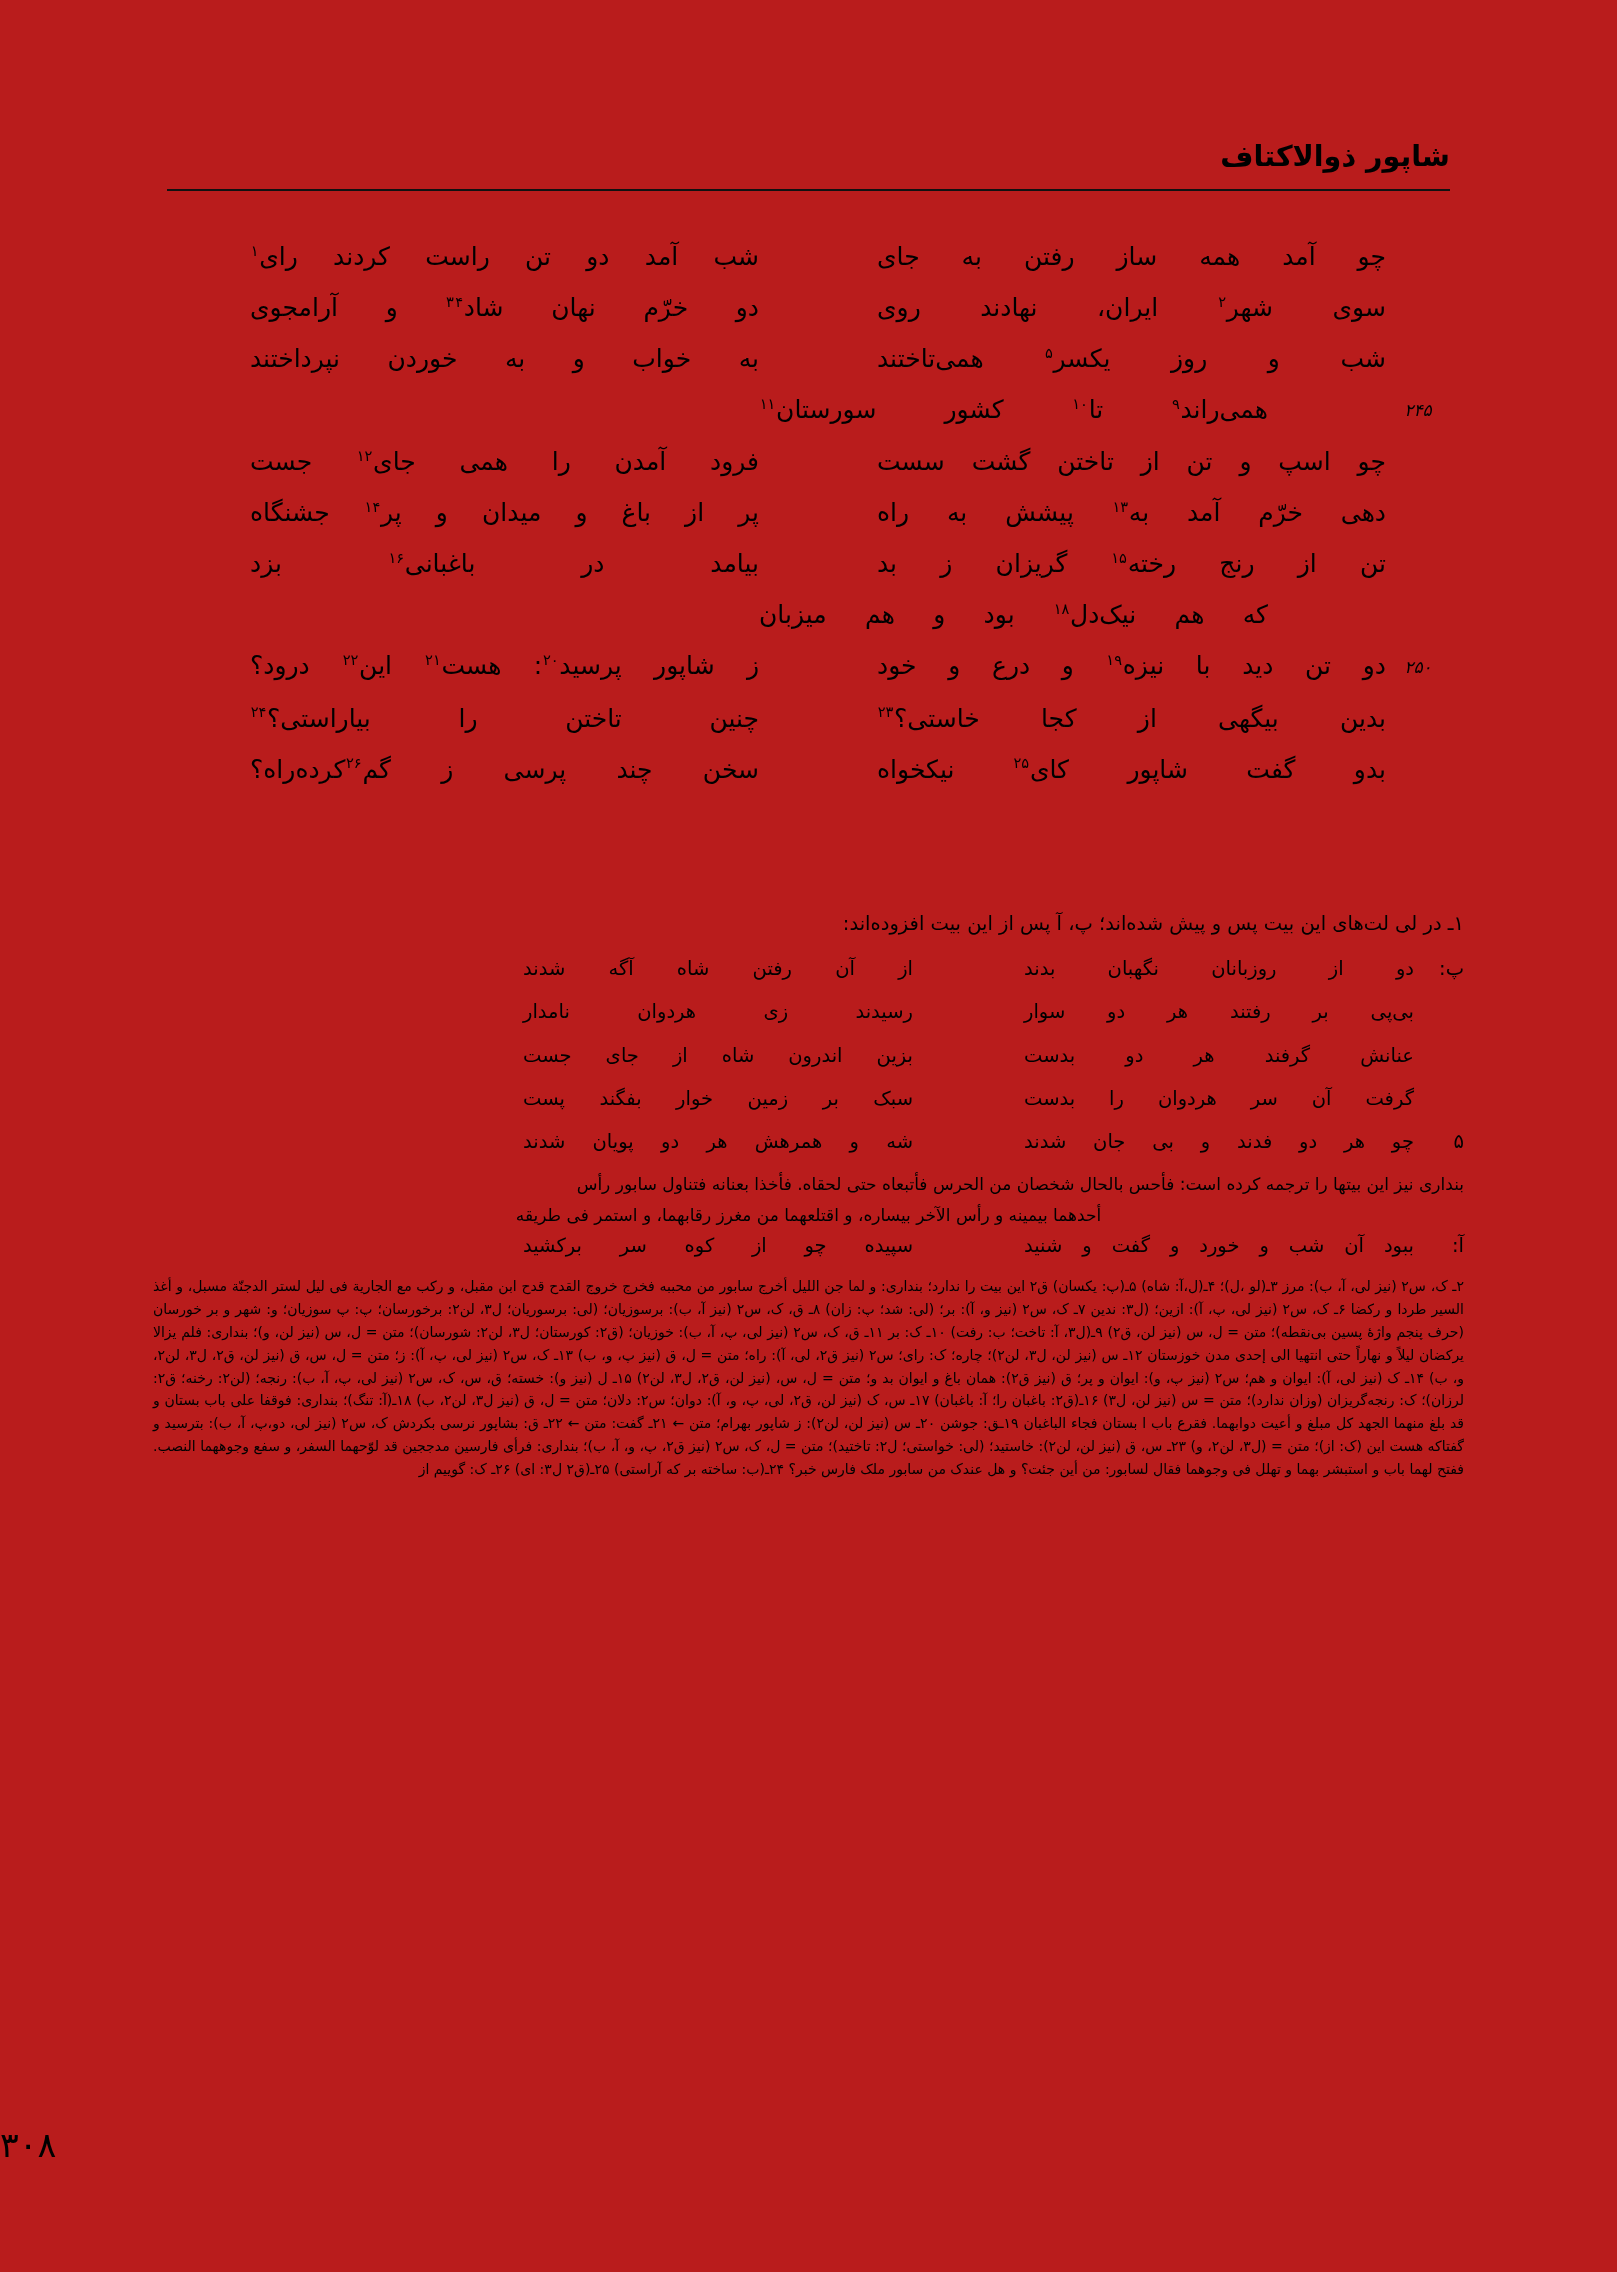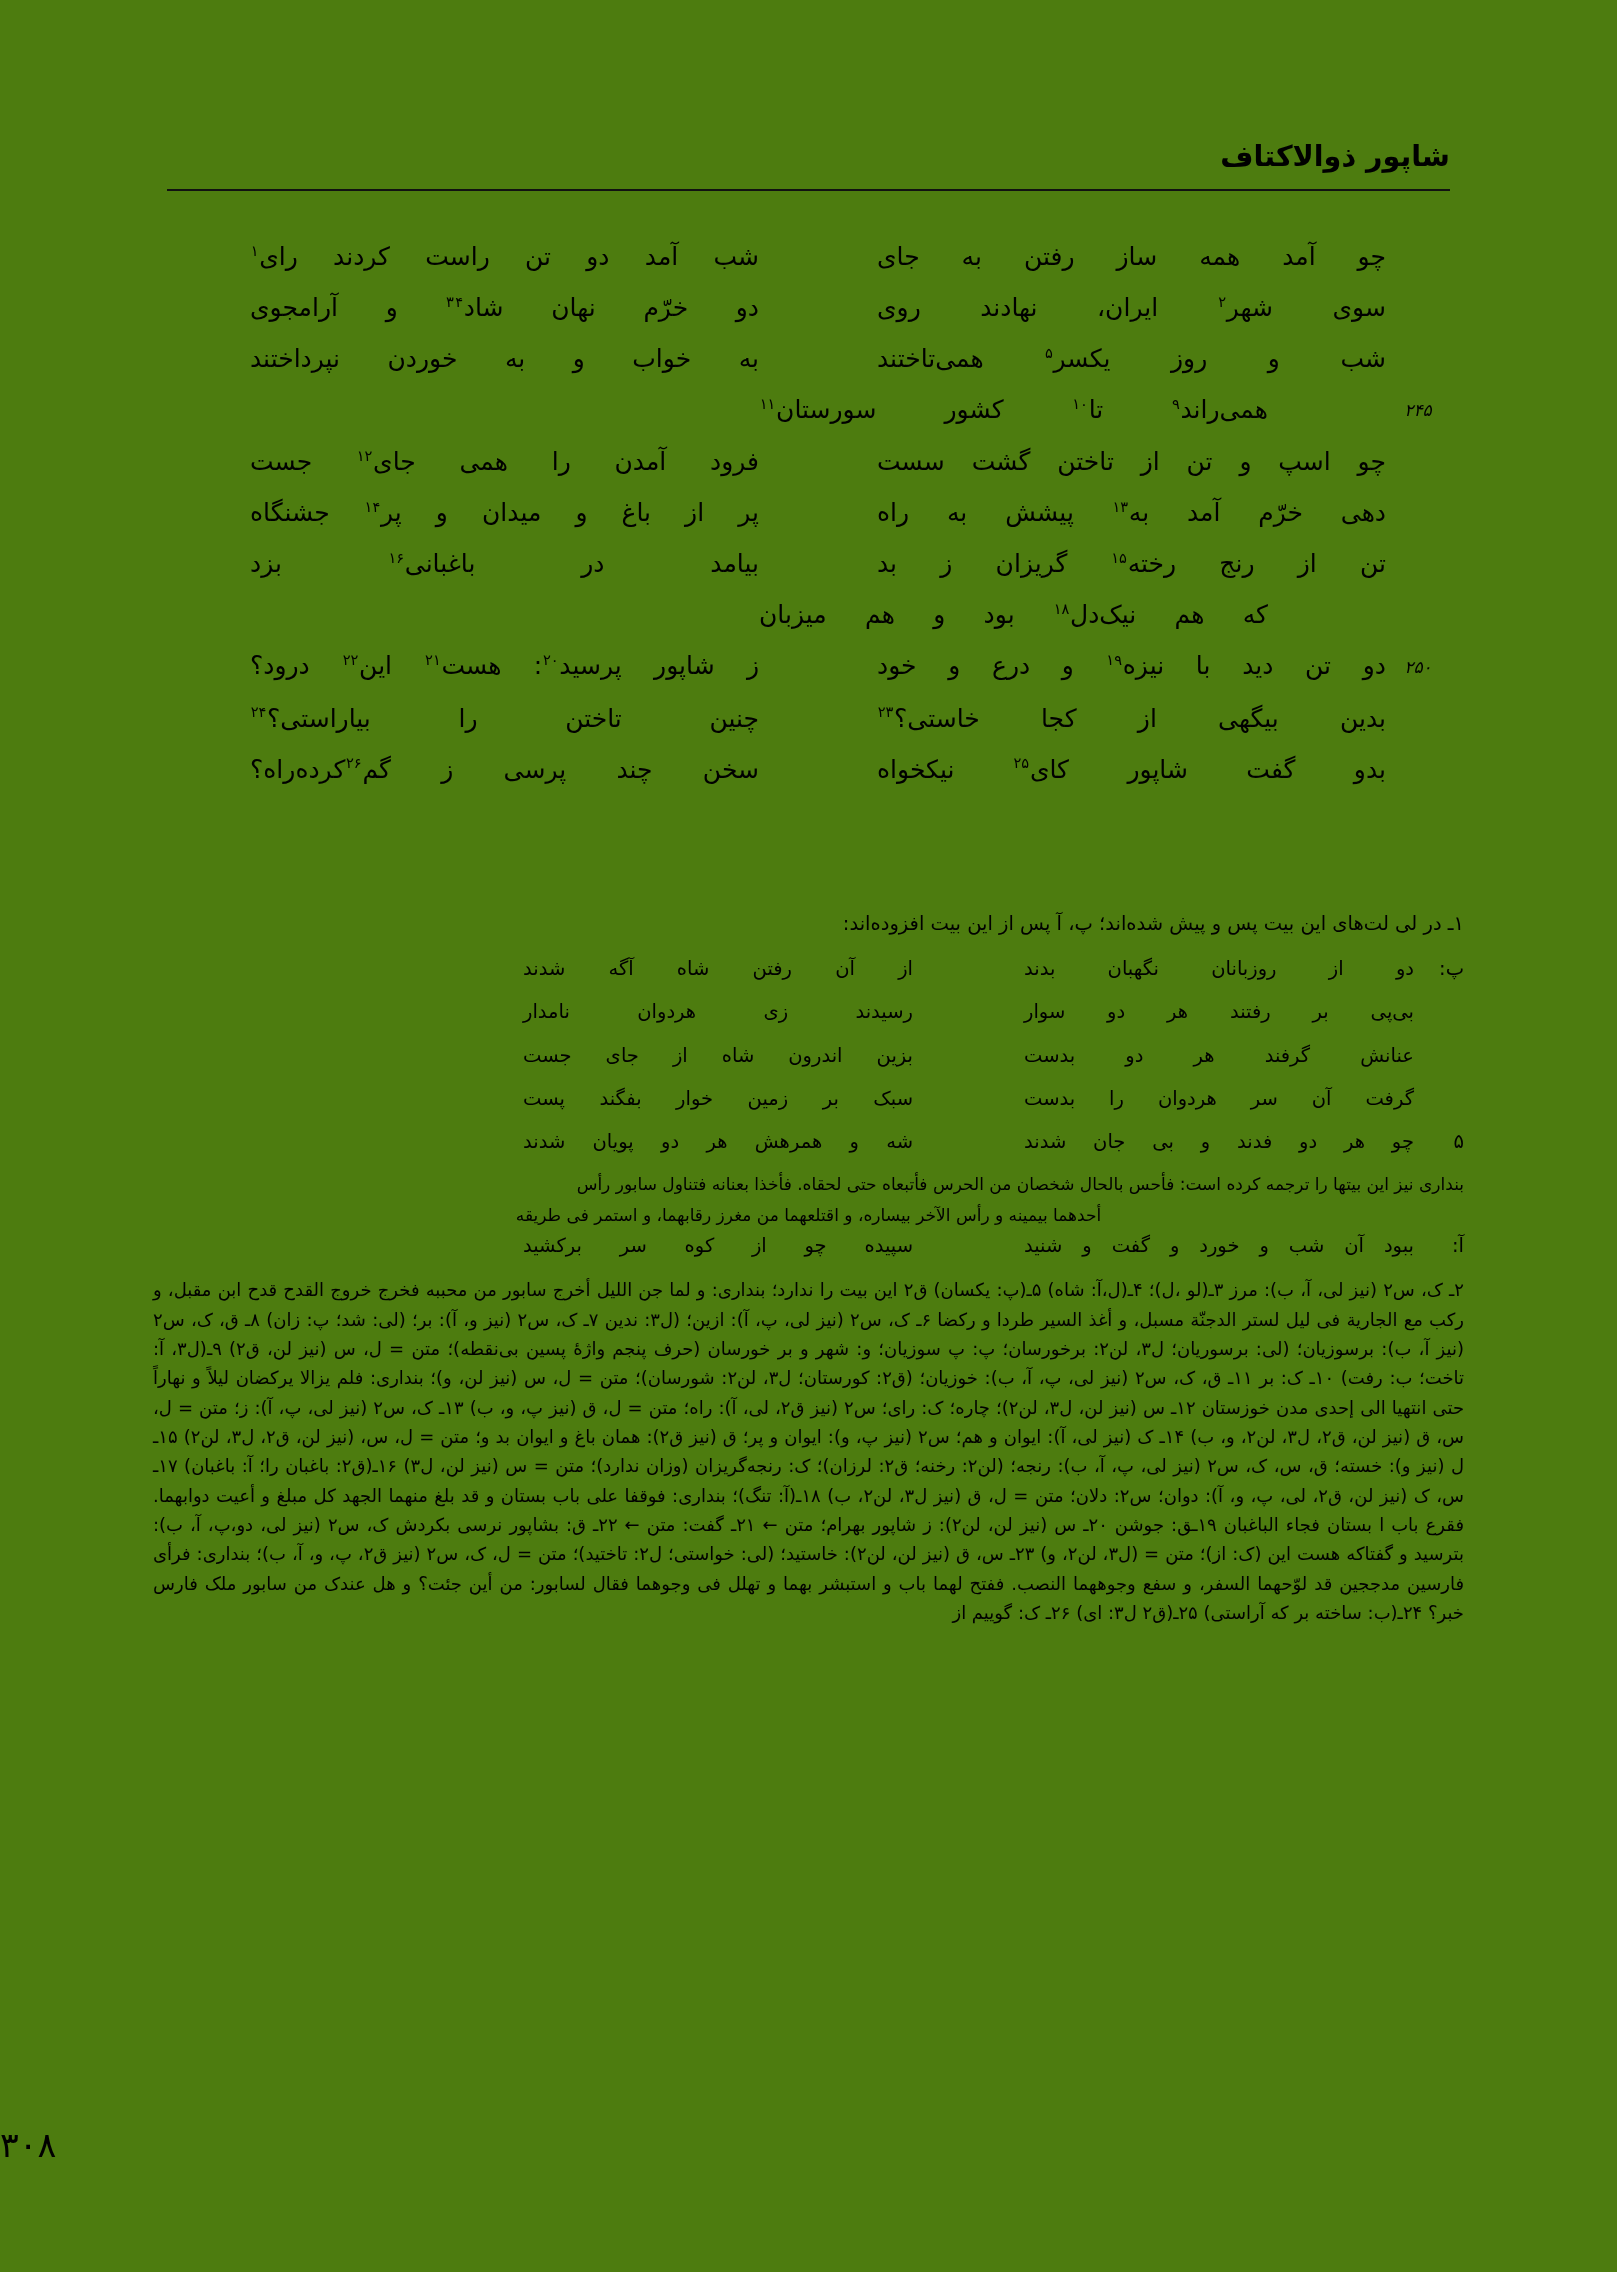--- a/index.html
+++ b/index.html
@@ -8,21 +8,21 @@
     background: #ffffff;
   }
   body {
     font-family: "DejaVu Sans", sans-serif;
     color: #000000;
   }
   .page {
     position: relative;
     width: 1617px;
     height: 2273px;
-    background: #4d7c0f;
+    background: #b91c1c;
     overflow: hidden;
     box-sizing: border-box;
     direction: rtl;
   }
 
   
   .runhead-wrap {
     position: absolute;
     top: 139px;
     right: 167px;
@@ -139,21 +139,21 @@
     text-align: justify;
     direction: rtl;
     margin: 4.2px 0 2.8px 0;
   }
   .prose.line2 {
     text-align: center;
     margin-top: 1.4px;
   }
 
   .apparatus {
-    font-size: 18px;
+    font-size: 14px;
     line-height: 1.63;
     text-align: justify;
     text-align-last: right;
     direction: rtl;
     margin-top: 7px;
   }
 
   
   .folio {
     position: absolute;

